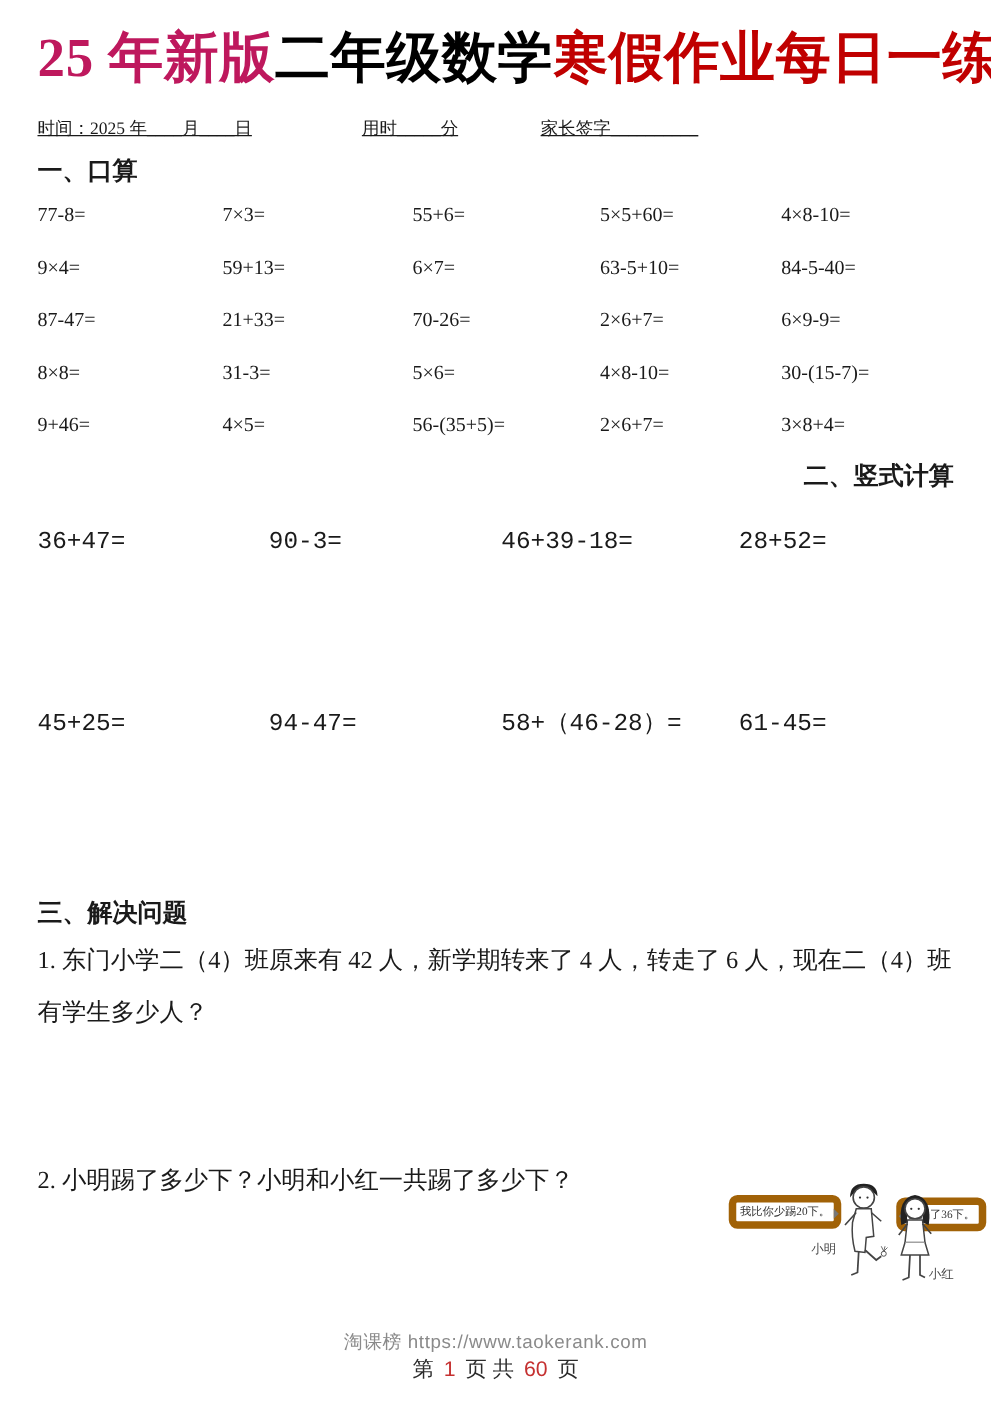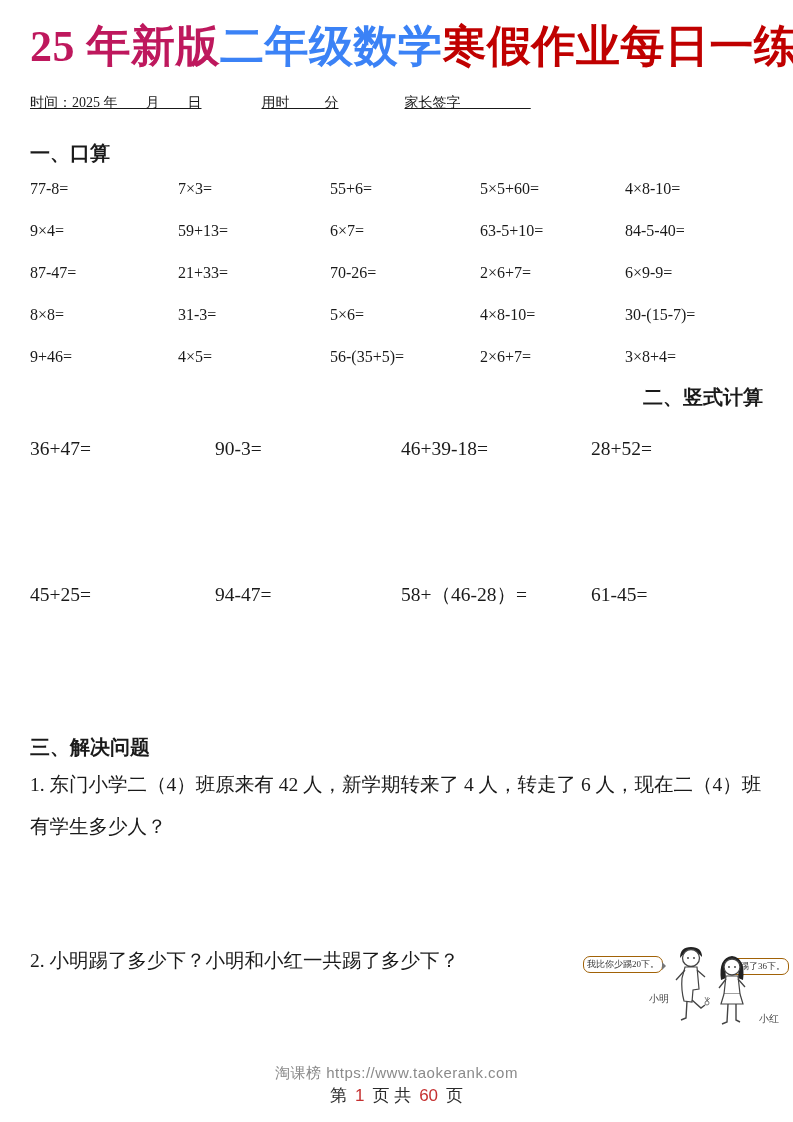--- a/index.html
+++ b/index.html
@@ -18,63 +18,64 @@
   .title {
     margin: 0;
     padding: 20px 26px 0 30px;
     font-size: 44px;
     font-weight: 700;
     line-height: 1.22;
     white-space: nowrap;
     letter-spacing: 0.5px;
   }
   .t-blue  { color: #be185d; }
-  .t-black { color: #3b82f6; }
+  .t-black { color: #000000; }
   .t-red   { color: #c00000; }
   
   .meta {
     display: flex;
     padding: 0 30px;
     margin-top: 20px;
     font-size: 14px;
     white-space: nowrap;
     text-decoration: underline;
   }
-  .meta .m2 { margin-left: 60px; }
+  .meta .m2 { margin-left: 88px; }
   .meta .m3 { margin-left: 66px; }
   
   .heading {
     padding: 0 30px;
     margin: 0;
     font-size: 20px;
     font-weight: 700;
     height: 26px;
     line-height: 26px;
   }
-  .heading-oral     { margin-top: 28px; }
+  .heading-oral     { margin-top: 12px; }
   .heading-vertical { margin-top: 6px; text-align: right; }
   .heading-solve    { margin-top: 126px; }
   
   .oral-grid {
     display: grid;
     grid-template-columns: 148px 152px 150px 145px auto;
     grid-auto-rows: 42px;
     align-items: center;
     padding: 0 30px;
     font-size: 16px;
     margin-top: 2px;
   }
   
   .vert-row {
     display: grid;
     grid-template-columns: 185px 186px 190px auto;
     padding: 0 30px;
     font-size: 19.5px;
     height: 26px;
     line-height: 26px;
+    font-family: Liberation Mono, monospace;
   }
   .vert-row-1 { margin-top: 26px; }
   .vert-row-2 { margin-top: 120px; }
   
   .problem {
     margin: 0;
     padding: 0 28px 0 30px;
     font-size: 19.5px;
     line-height: 42px;
   }
@@ -83,21 +84,21 @@
   
   .illo {
     position: absolute;
     left: 583px;
     top: 944px;
     width: 206px;
     height: 102px;
   }
   .bubble {
     position: absolute;
-    border: 1px solid #a16207;
+    border: 6px solid #a16207;
     border-radius: 7px;
     background: #fff;
     color: #333;
     font-size: 9px;
     line-height: 11px;
     padding: 2px 3px;
     white-space: nowrap;
   }
   .bubble-left { left: 0; top: 12px; }
   .bubble-left::after {
@@ -111,21 +112,21 @@
   }
   .kid { position: absolute; }
   .kid-boy  { left: 84px;  top: 0;   width: 46px; height: 84px; }
   .kid-girl { left: 126px; top: 6px; width: 46px; height: 84px; }
   .kid-label {
     position: absolute;
     font-size: 10px;
     color: #444;
   }
   .label-left  { left: 66px;  top: 48px; }
-  .label-right { left: 176px; top: 68px; }
+  .label-right { left: 160px; top: 68px; }
   
   .footer {
     position: absolute;
     left: 0; right: 0;
     top: 1064px;
     text-align: center;
     font-family: "Liberation Sans", sans-serif;
   }
   .footer-site {
     font-size: 15px;

